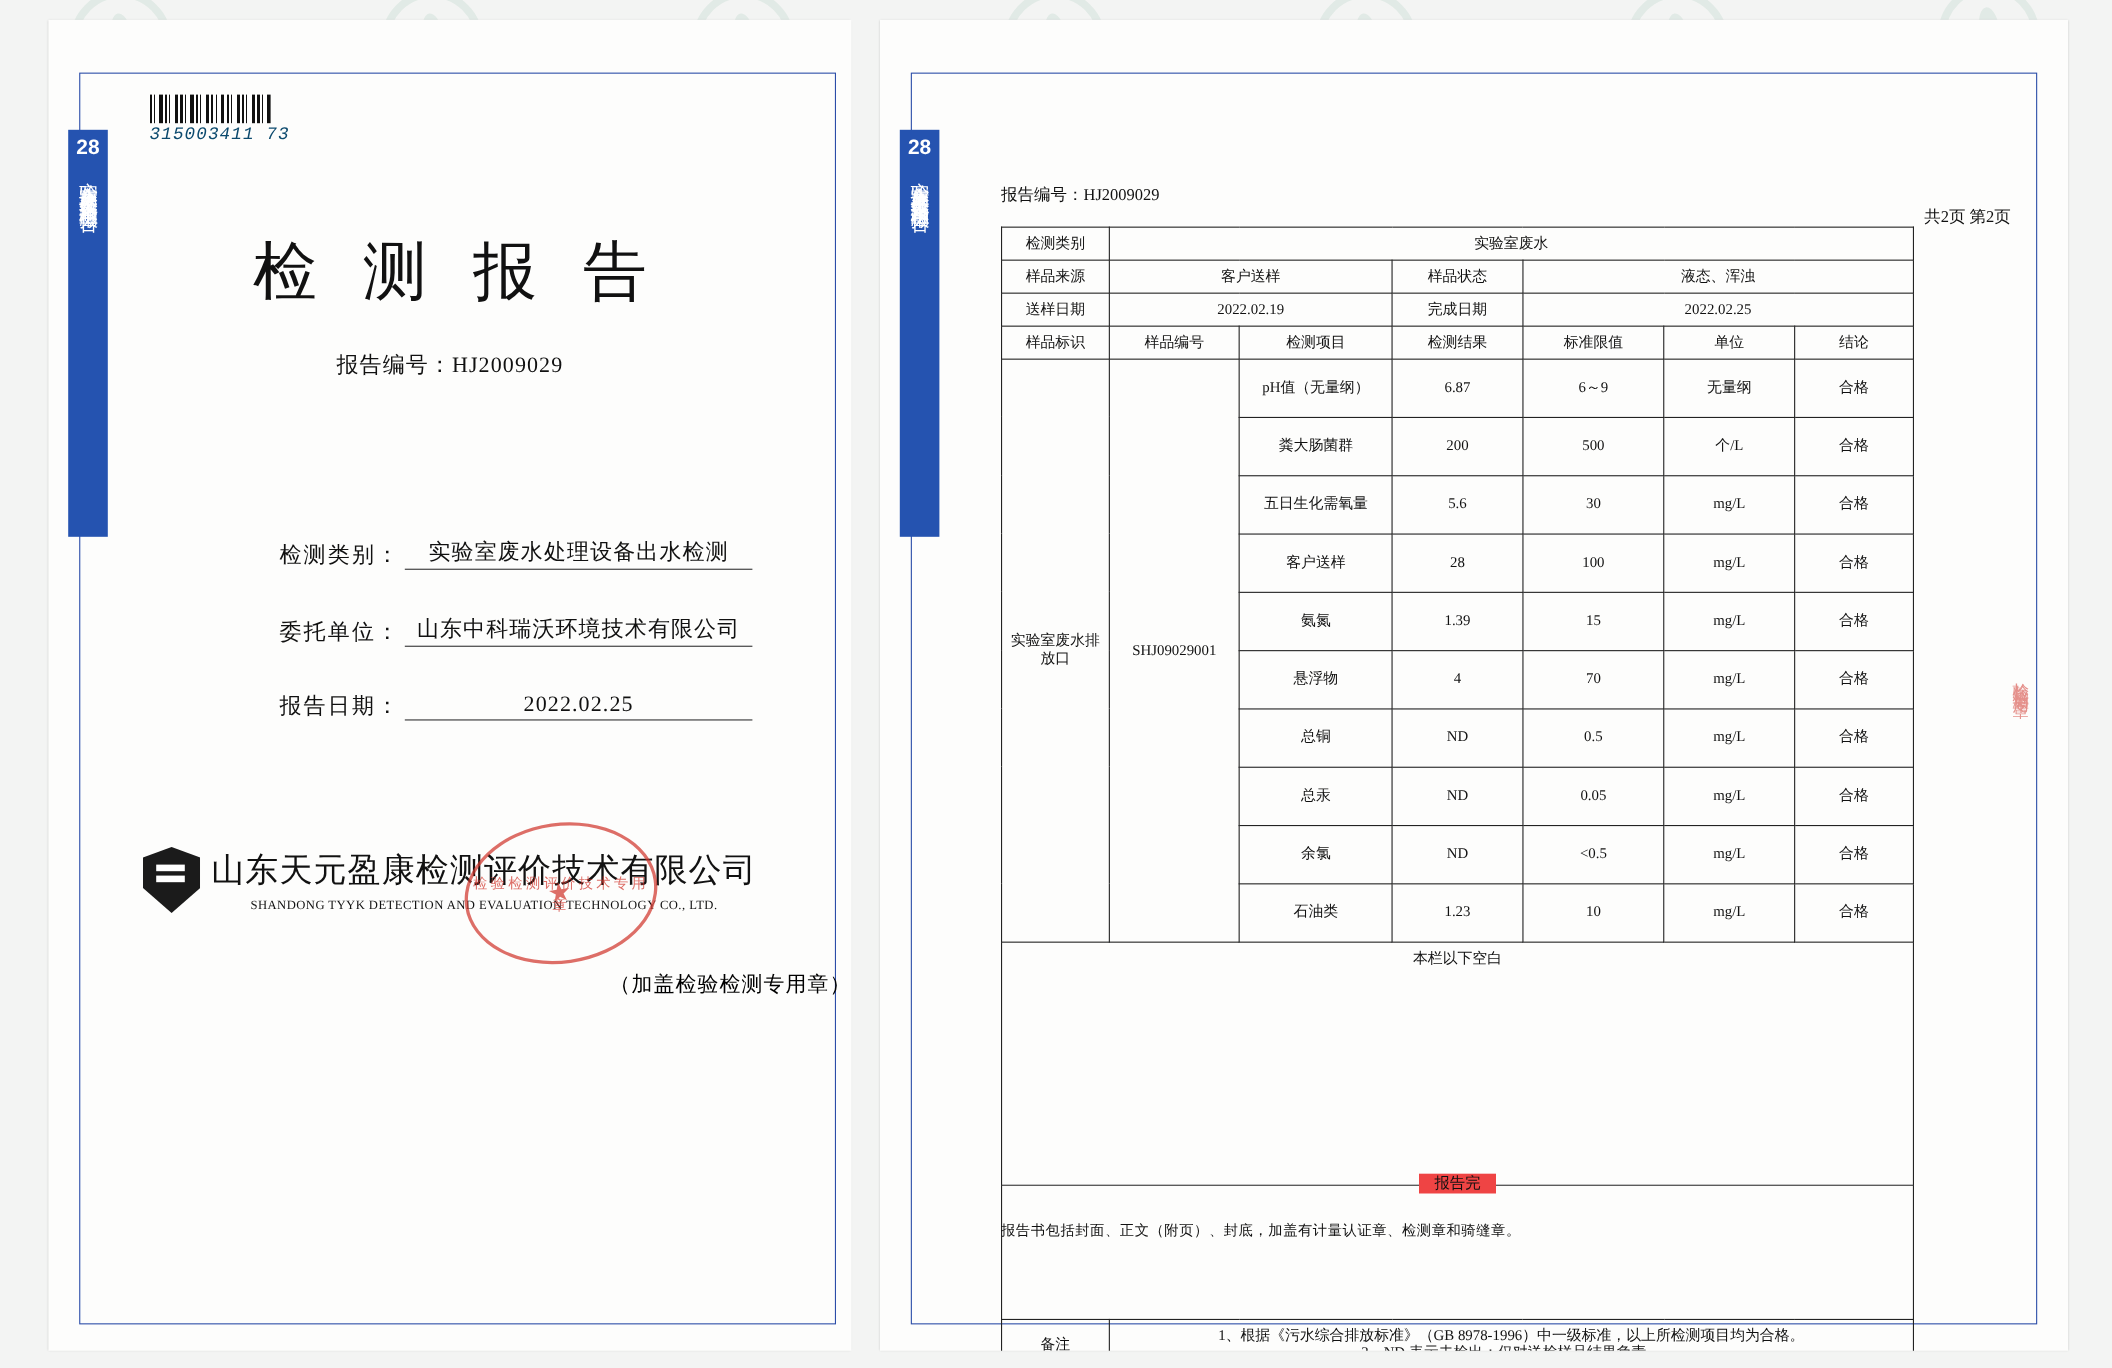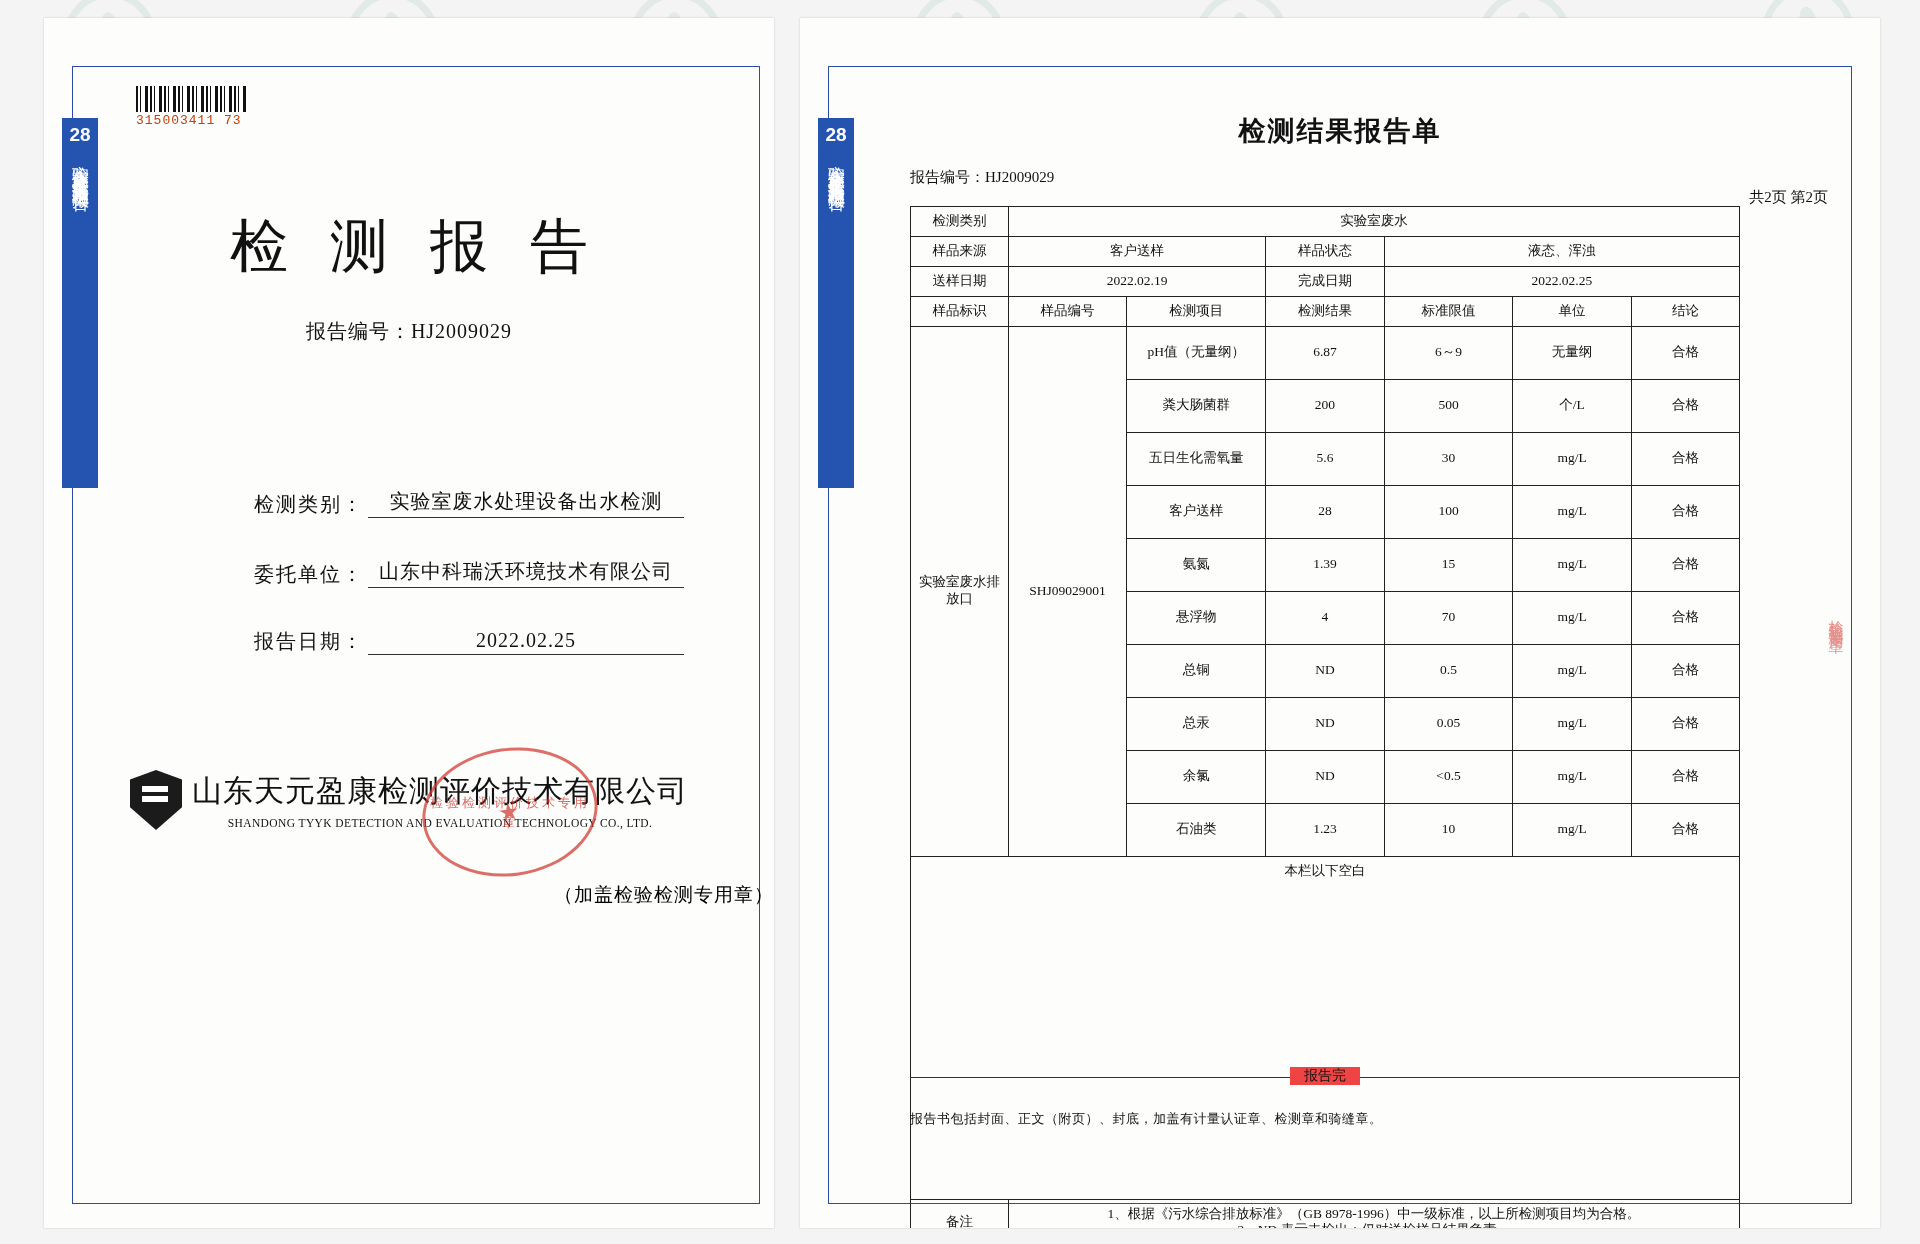--- a/index.html
+++ b/index.html
@@ -76,21 +76,21 @@
     font-family:"Liberation Serif",serif;
     white-space:nowrap;
   }
 
   
   .barcode{position:absolute;left:92px;top:68px;z-index:5;}
   .barcode .bars{height:26px;width:110px;
     background:repeating-linear-gradient(90deg,#111 0 2px,#fff 2px 4px,#111 4px 5px,#fff 5px 9px,#111 9px 12px,#fff 12px 14px);
   }
   .barcode .bc-num{
-    font-family:"Liberation Mono",monospace;font-size:13px;letter-spacing:1px;color:#c2410c;margin-top:1px;
+    font-family:"Liberation Mono",monospace;font-size:16px;letter-spacing:1px;color:#0c4a6e;margin-top:1px;font-style:italic;
   }
 
   
   .big-title{
     position:absolute;left:0;right:0;top:190px;
     text-align:center;
     font-size:58px;letter-spacing:42px;
     text-indent:42px;
     font-weight:normal;color:#111;
     z-index:3;
@@ -432,21 +432,20 @@
 </div>
 
 <div class="page" id="page-right">
   <div class="page-inner-border"></div>
 
   <div class="spine">
     <div class="num">28</div>
     <div class="vtext">实验室废水处理设备出水检测报告</div>
   </div>
 
-  <div class="r-title">检测结果报告单</div>
   <div class="r-reportno">报告编号：HJ2009029</div>
   <div class="r-pageno">共2页 第2页</div>
 
   <table class="rt">
     <tbody>
       <tr>
         <td style="width:90px">检测类别</td>
         <td colspan="6">实验室废水</td>
       </tr>
       <tr>

